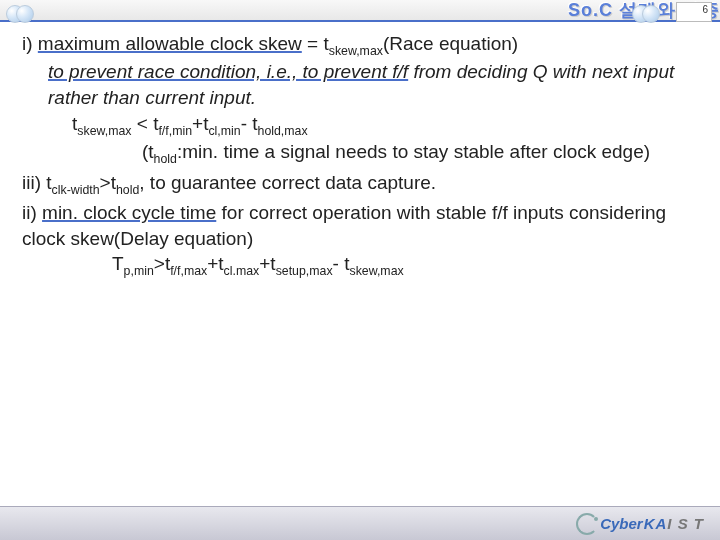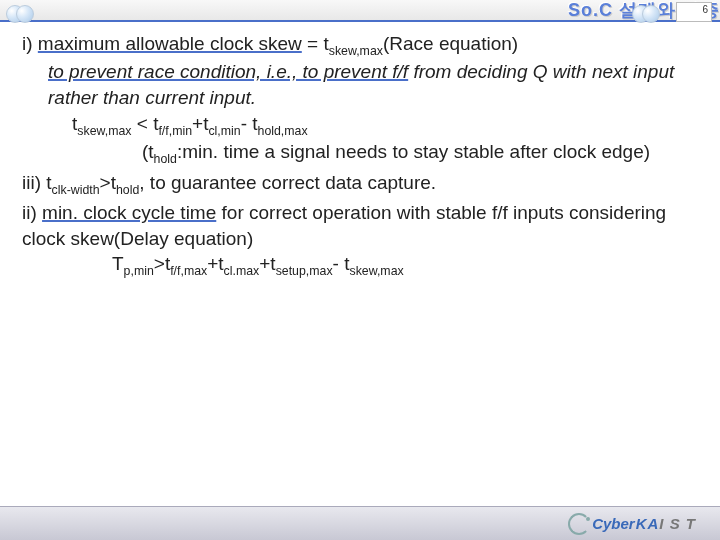--- a/index.html
+++ b/index.html
@@ -85,21 +85,21 @@
     position: absolute;
     left: 0;
     right: 0;
     bottom: 0;
     height: 34px;
     background: linear-gradient(to bottom, #e8e8ee, #c8c8d4);
     border-top: 1px solid #aab;
     display: flex;
     align-items: center;
     justify-content: flex-end;
-    padding-right: 24px;
+    padding-right: 16px;
   }
   .logo {
     display: flex;
     align-items: center;
     gap: 2px;
   }
   .logo-ring {
     width: 22px;
     height: 22px;
     border: 2px solid #8aa;

